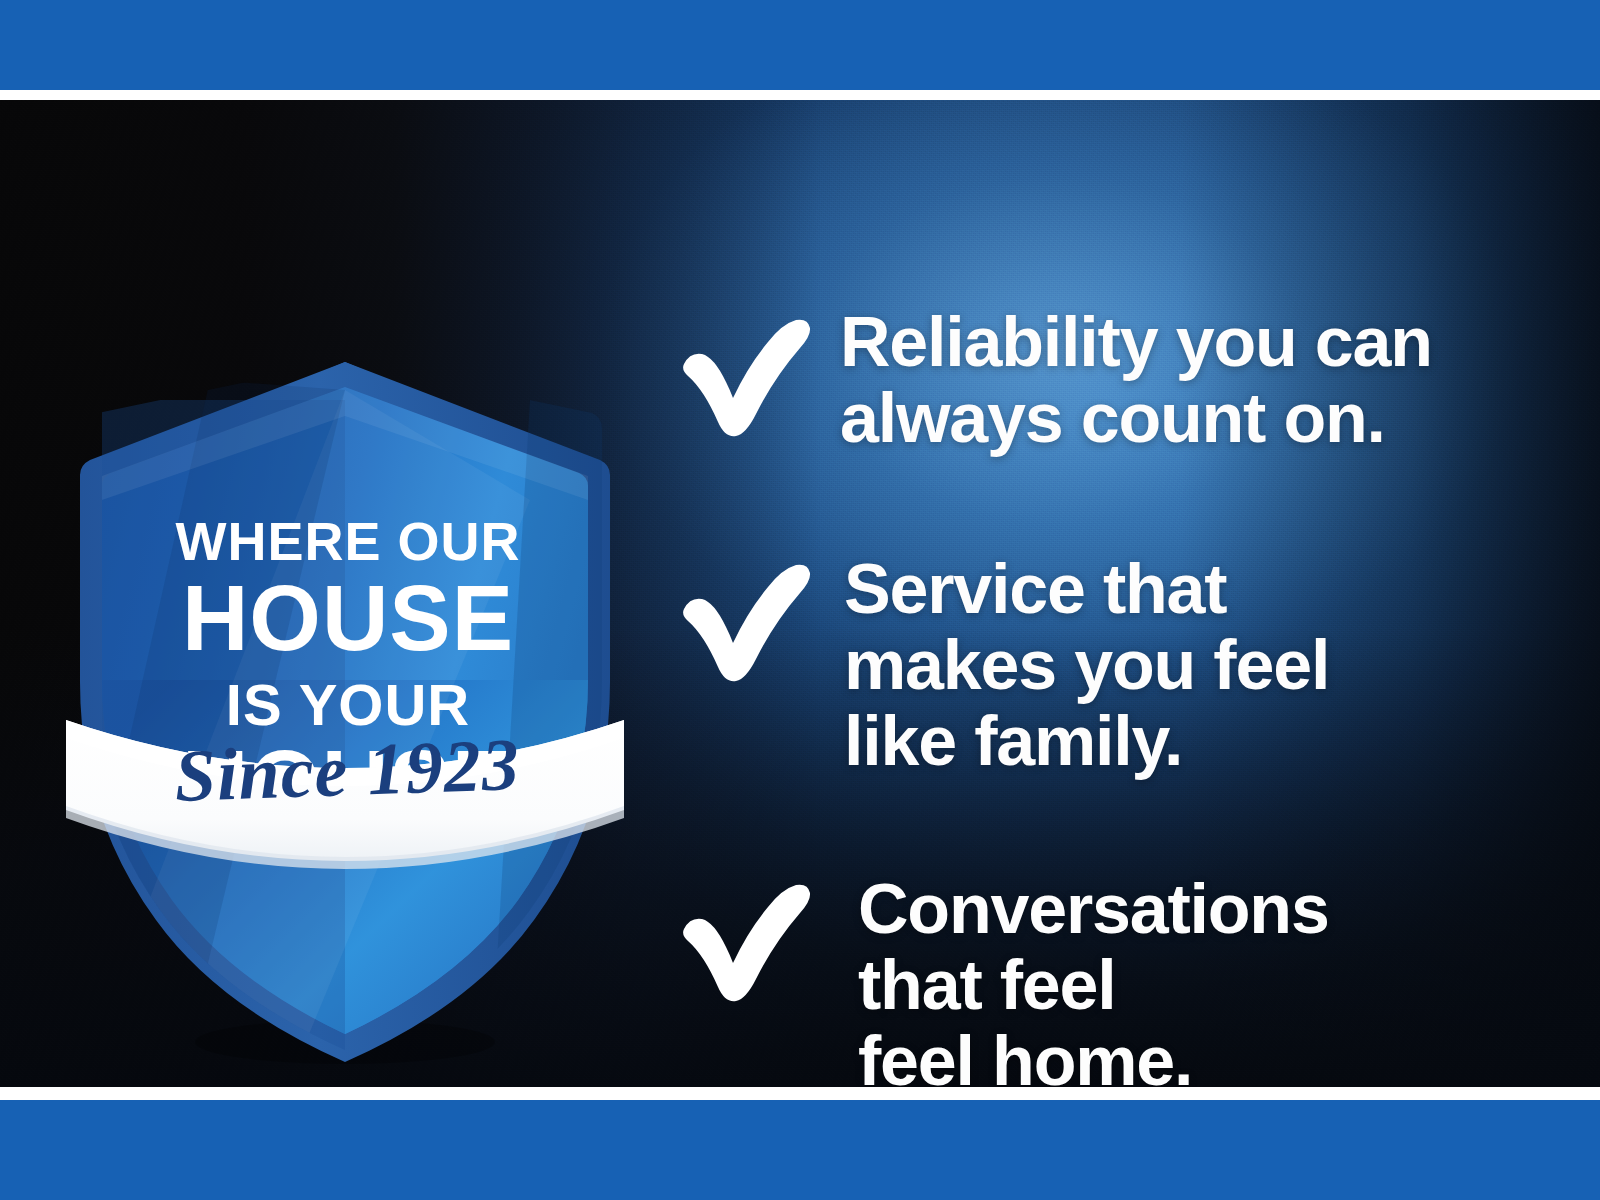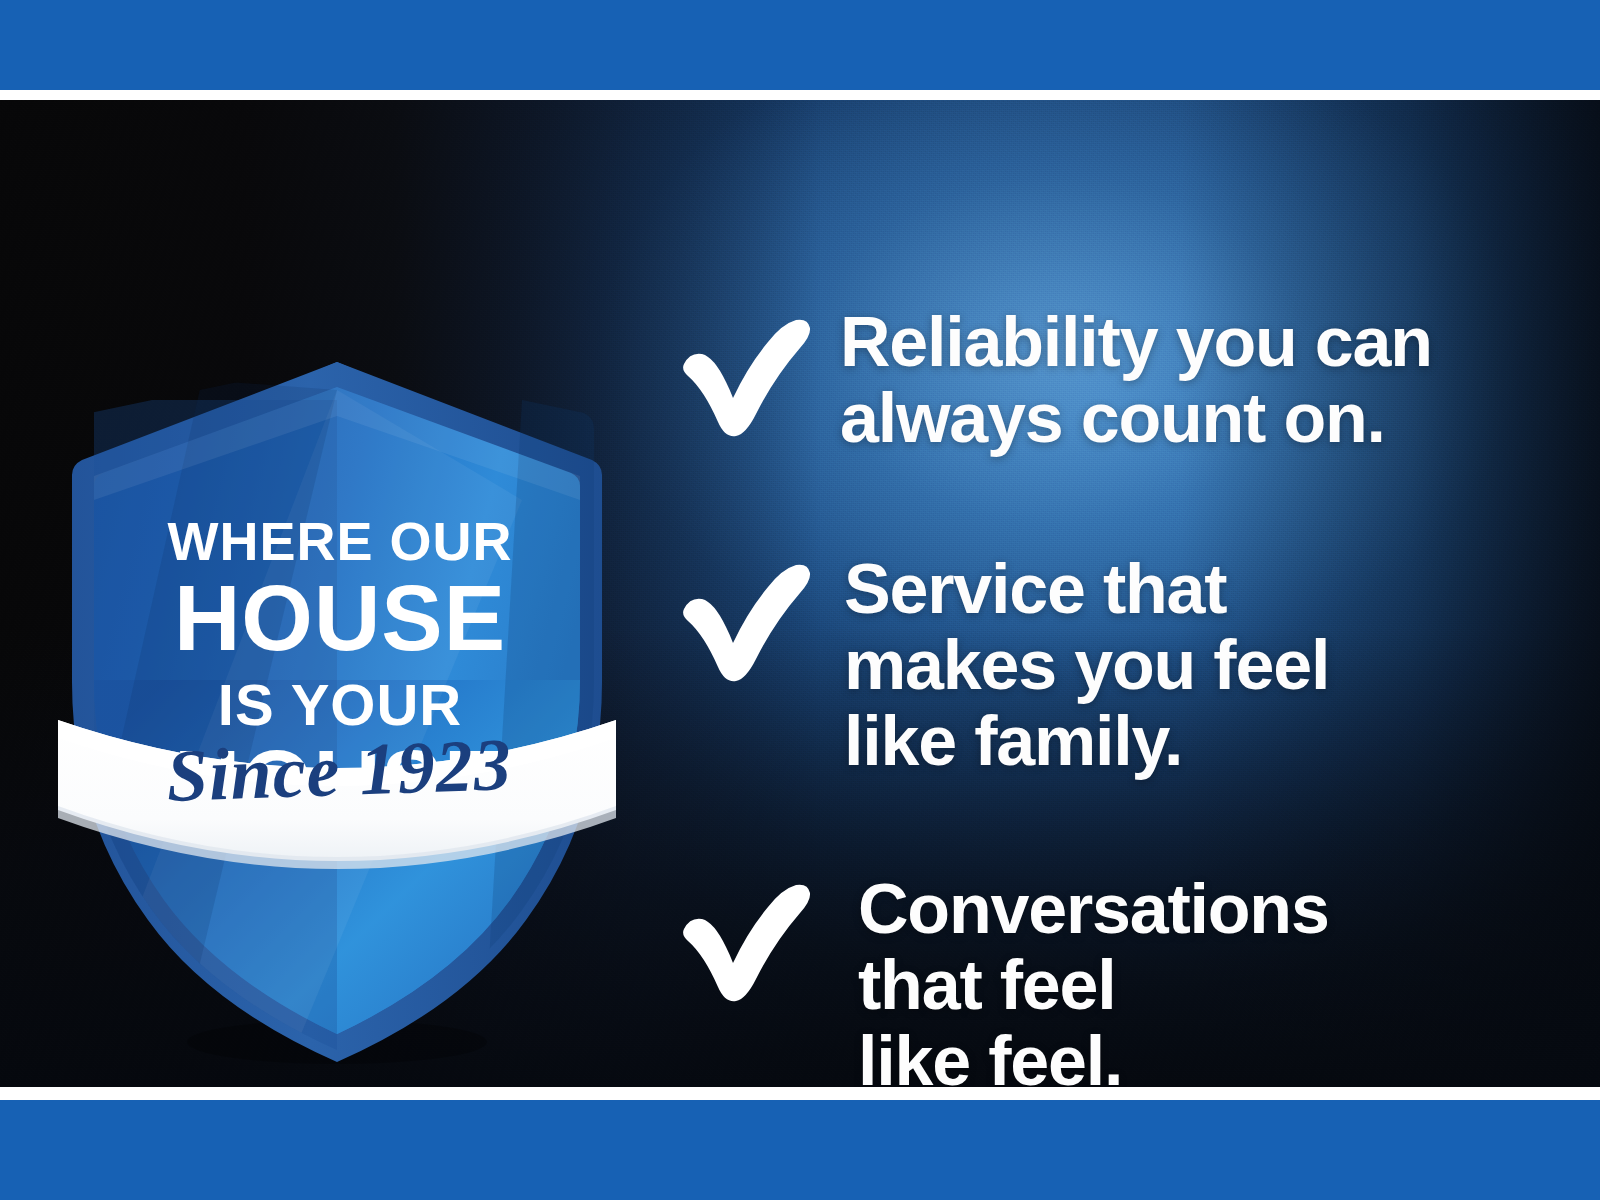--- a/index.html
+++ b/index.html
@@ -50,21 +50,21 @@
   #noise{
     position:absolute;left:0;top:0;width:1600px;height:987px;opacity:.26;
     background-image:
       repeating-linear-gradient(0deg, rgba(255,255,255,.10) 0 1px, rgba(0,0,0,.10) 1px 2px),
       repeating-linear-gradient(90deg, rgba(255,255,255,.085) 0 1px, rgba(0,0,0,.085) 1px 2px),
       repeating-linear-gradient(37deg, rgba(255,255,255,.06) 0 1px, rgba(0,0,0,.06) 1px 3px);
     mix-blend-mode:overlay;pointer-events:none;
   }
 
   
-  #logo{position:absolute;left:52px;top:150px;width:570px;height:810px;}
+  #logo{position:absolute;left:60px;top:150px;width:570px;height:810px;}
   #logo svg{display:block;width:570px;height:810px;overflow:visible;}
 
   .logo-line{
     fill:#ffffff;
     font-family:"Liberation Sans",sans-serif;
     font-weight:bold;
     text-anchor:middle;
     letter-spacing:1px;
   }
 
@@ -225,21 +225,21 @@
         <span class="check">
           <svg viewBox="0 0 150 130" xmlns="http://www.w3.org/2000/svg">
             <path d="M14 54 Q20 42 32 44 Q44 47 56 72 Q60 80 63 88
                      Q78 56 98 32 Q112 14 126 10 Q138 8 140 18
                      Q141 26 130 38 Q104 68 86 104 Q76 124 66 126
                      Q55 128 48 112 Q34 80 18 66 Q11 60 14 54 Z" fill="#ffffff"></path>
           </svg>
         </span>
         <div class="btext">Conversations
 that feel
-like feel.</div>
+feel home.</div>
       </div>
 
     </div>
   </div>
 
   <div class="gap" id="gap-bottom"></div>
   <div class="bar" id="bar-bottom"></div>
 
 </div>
 

